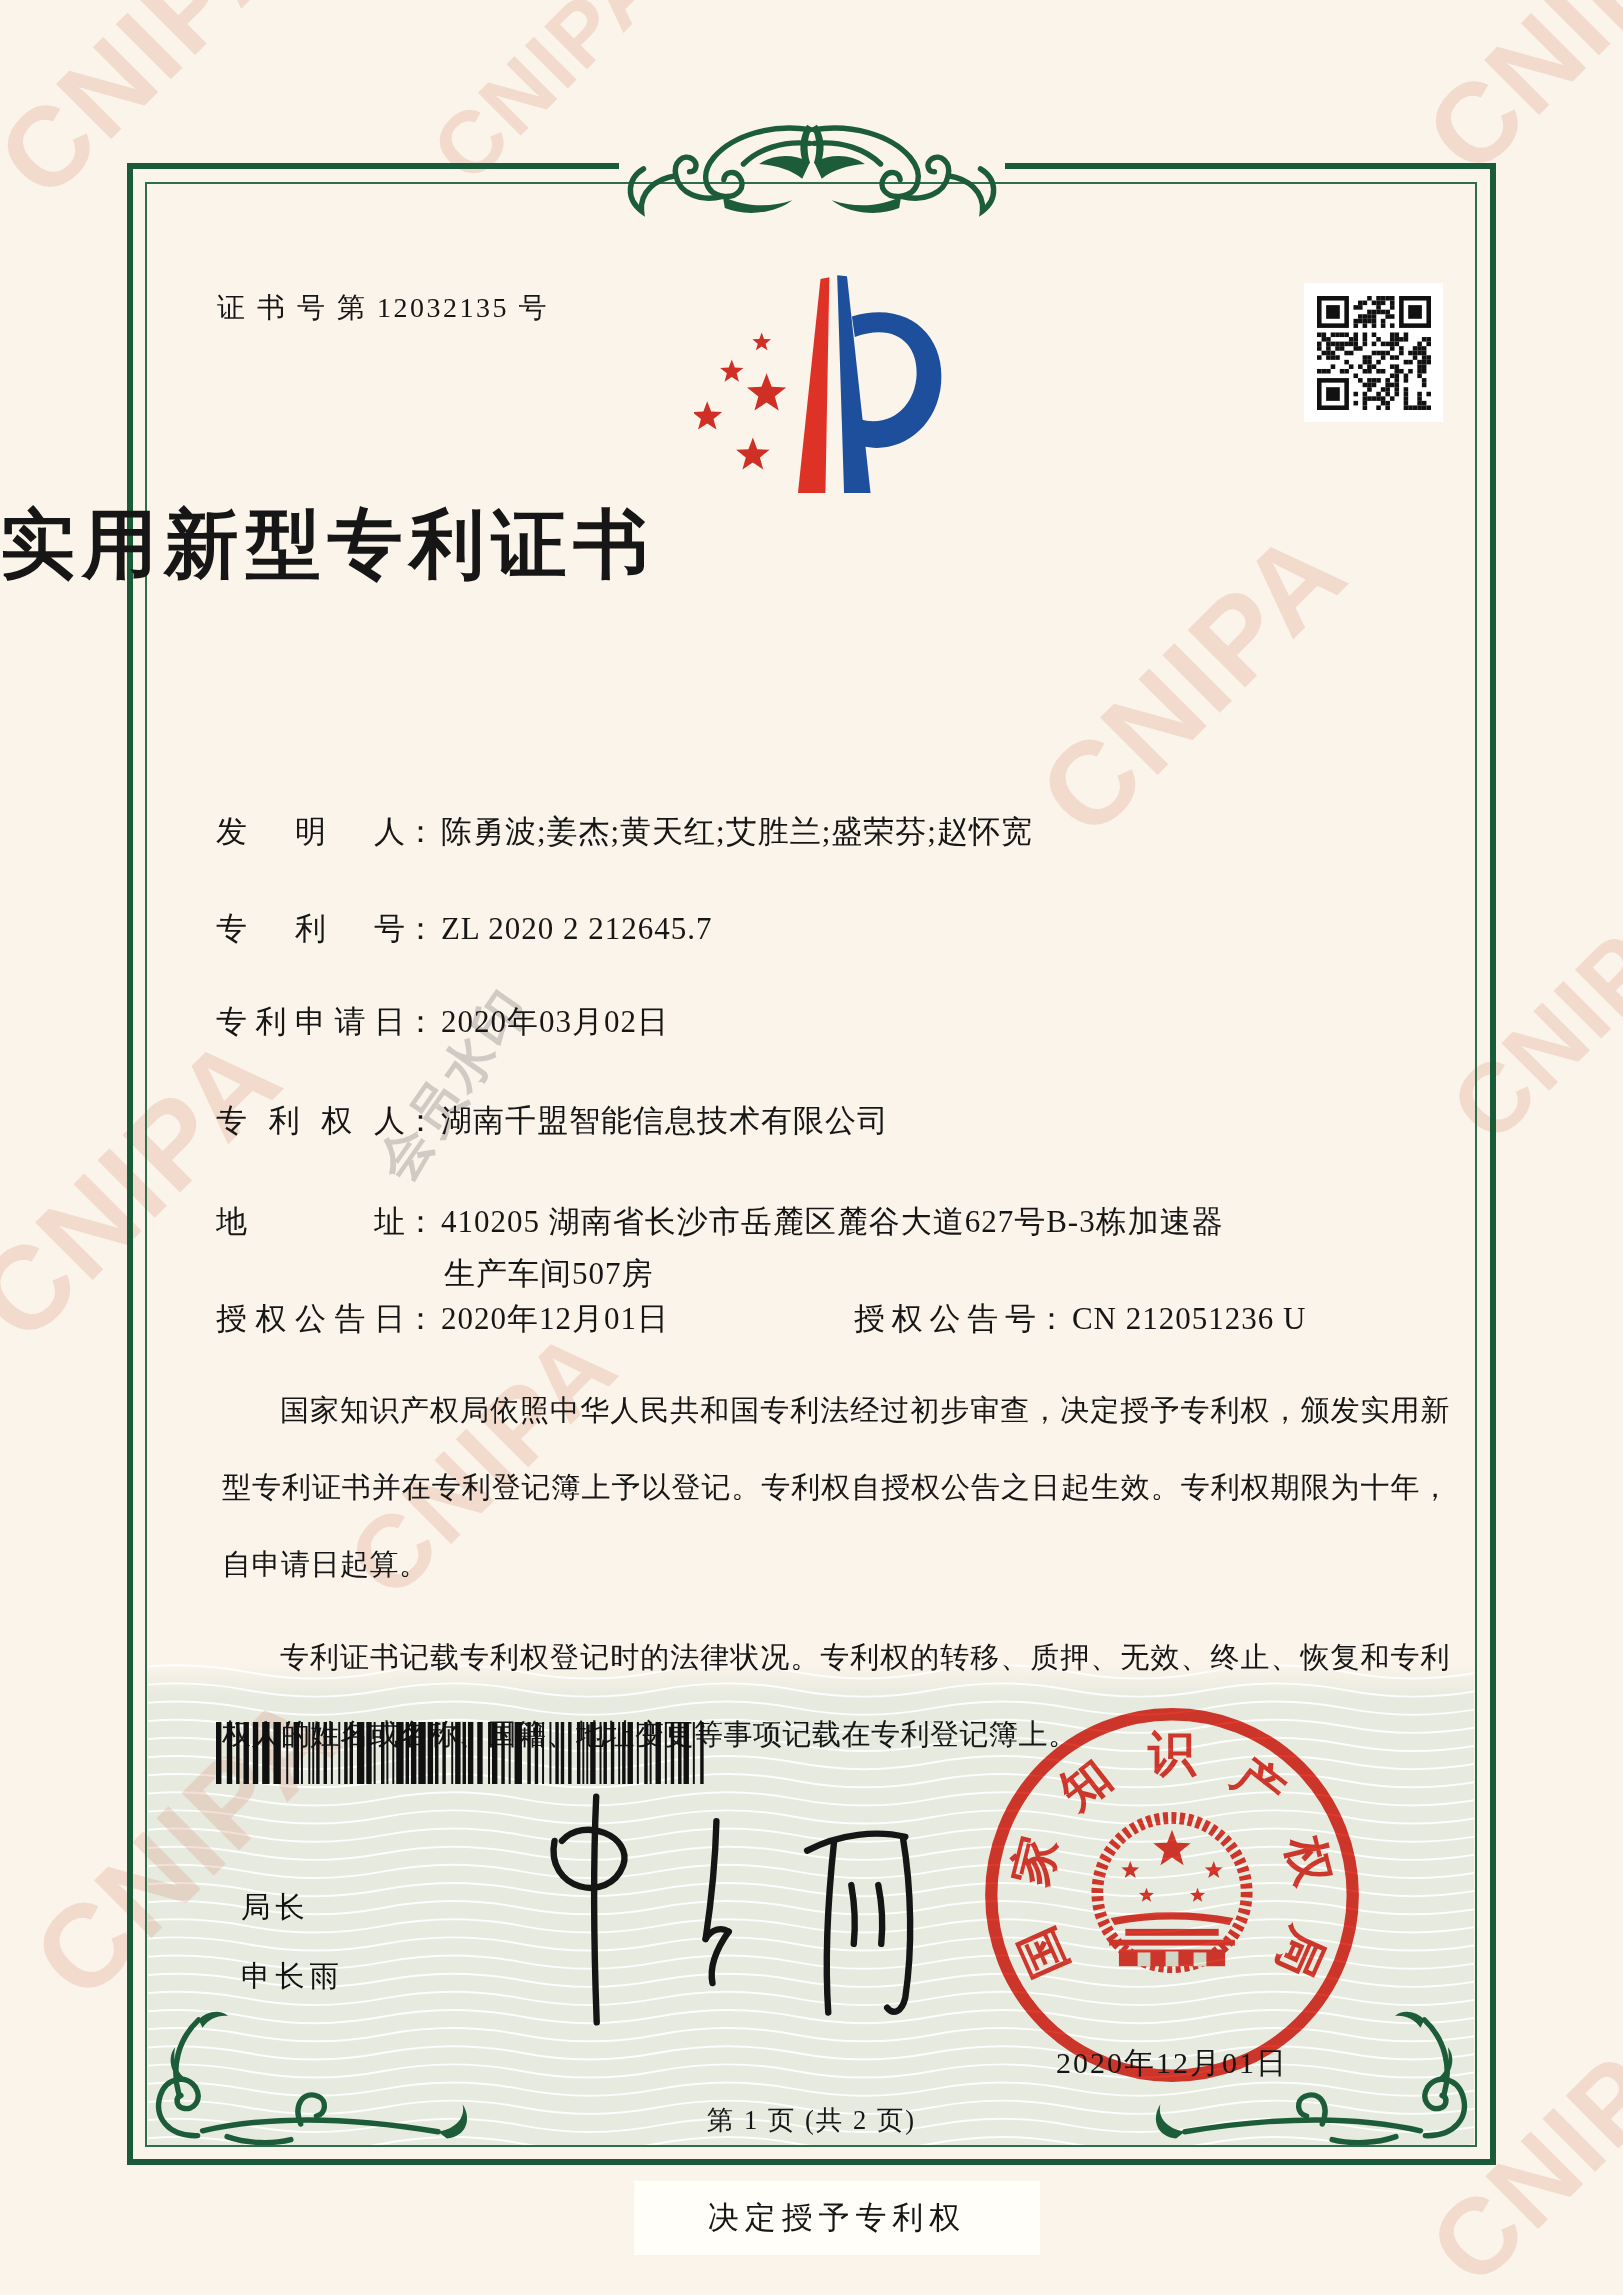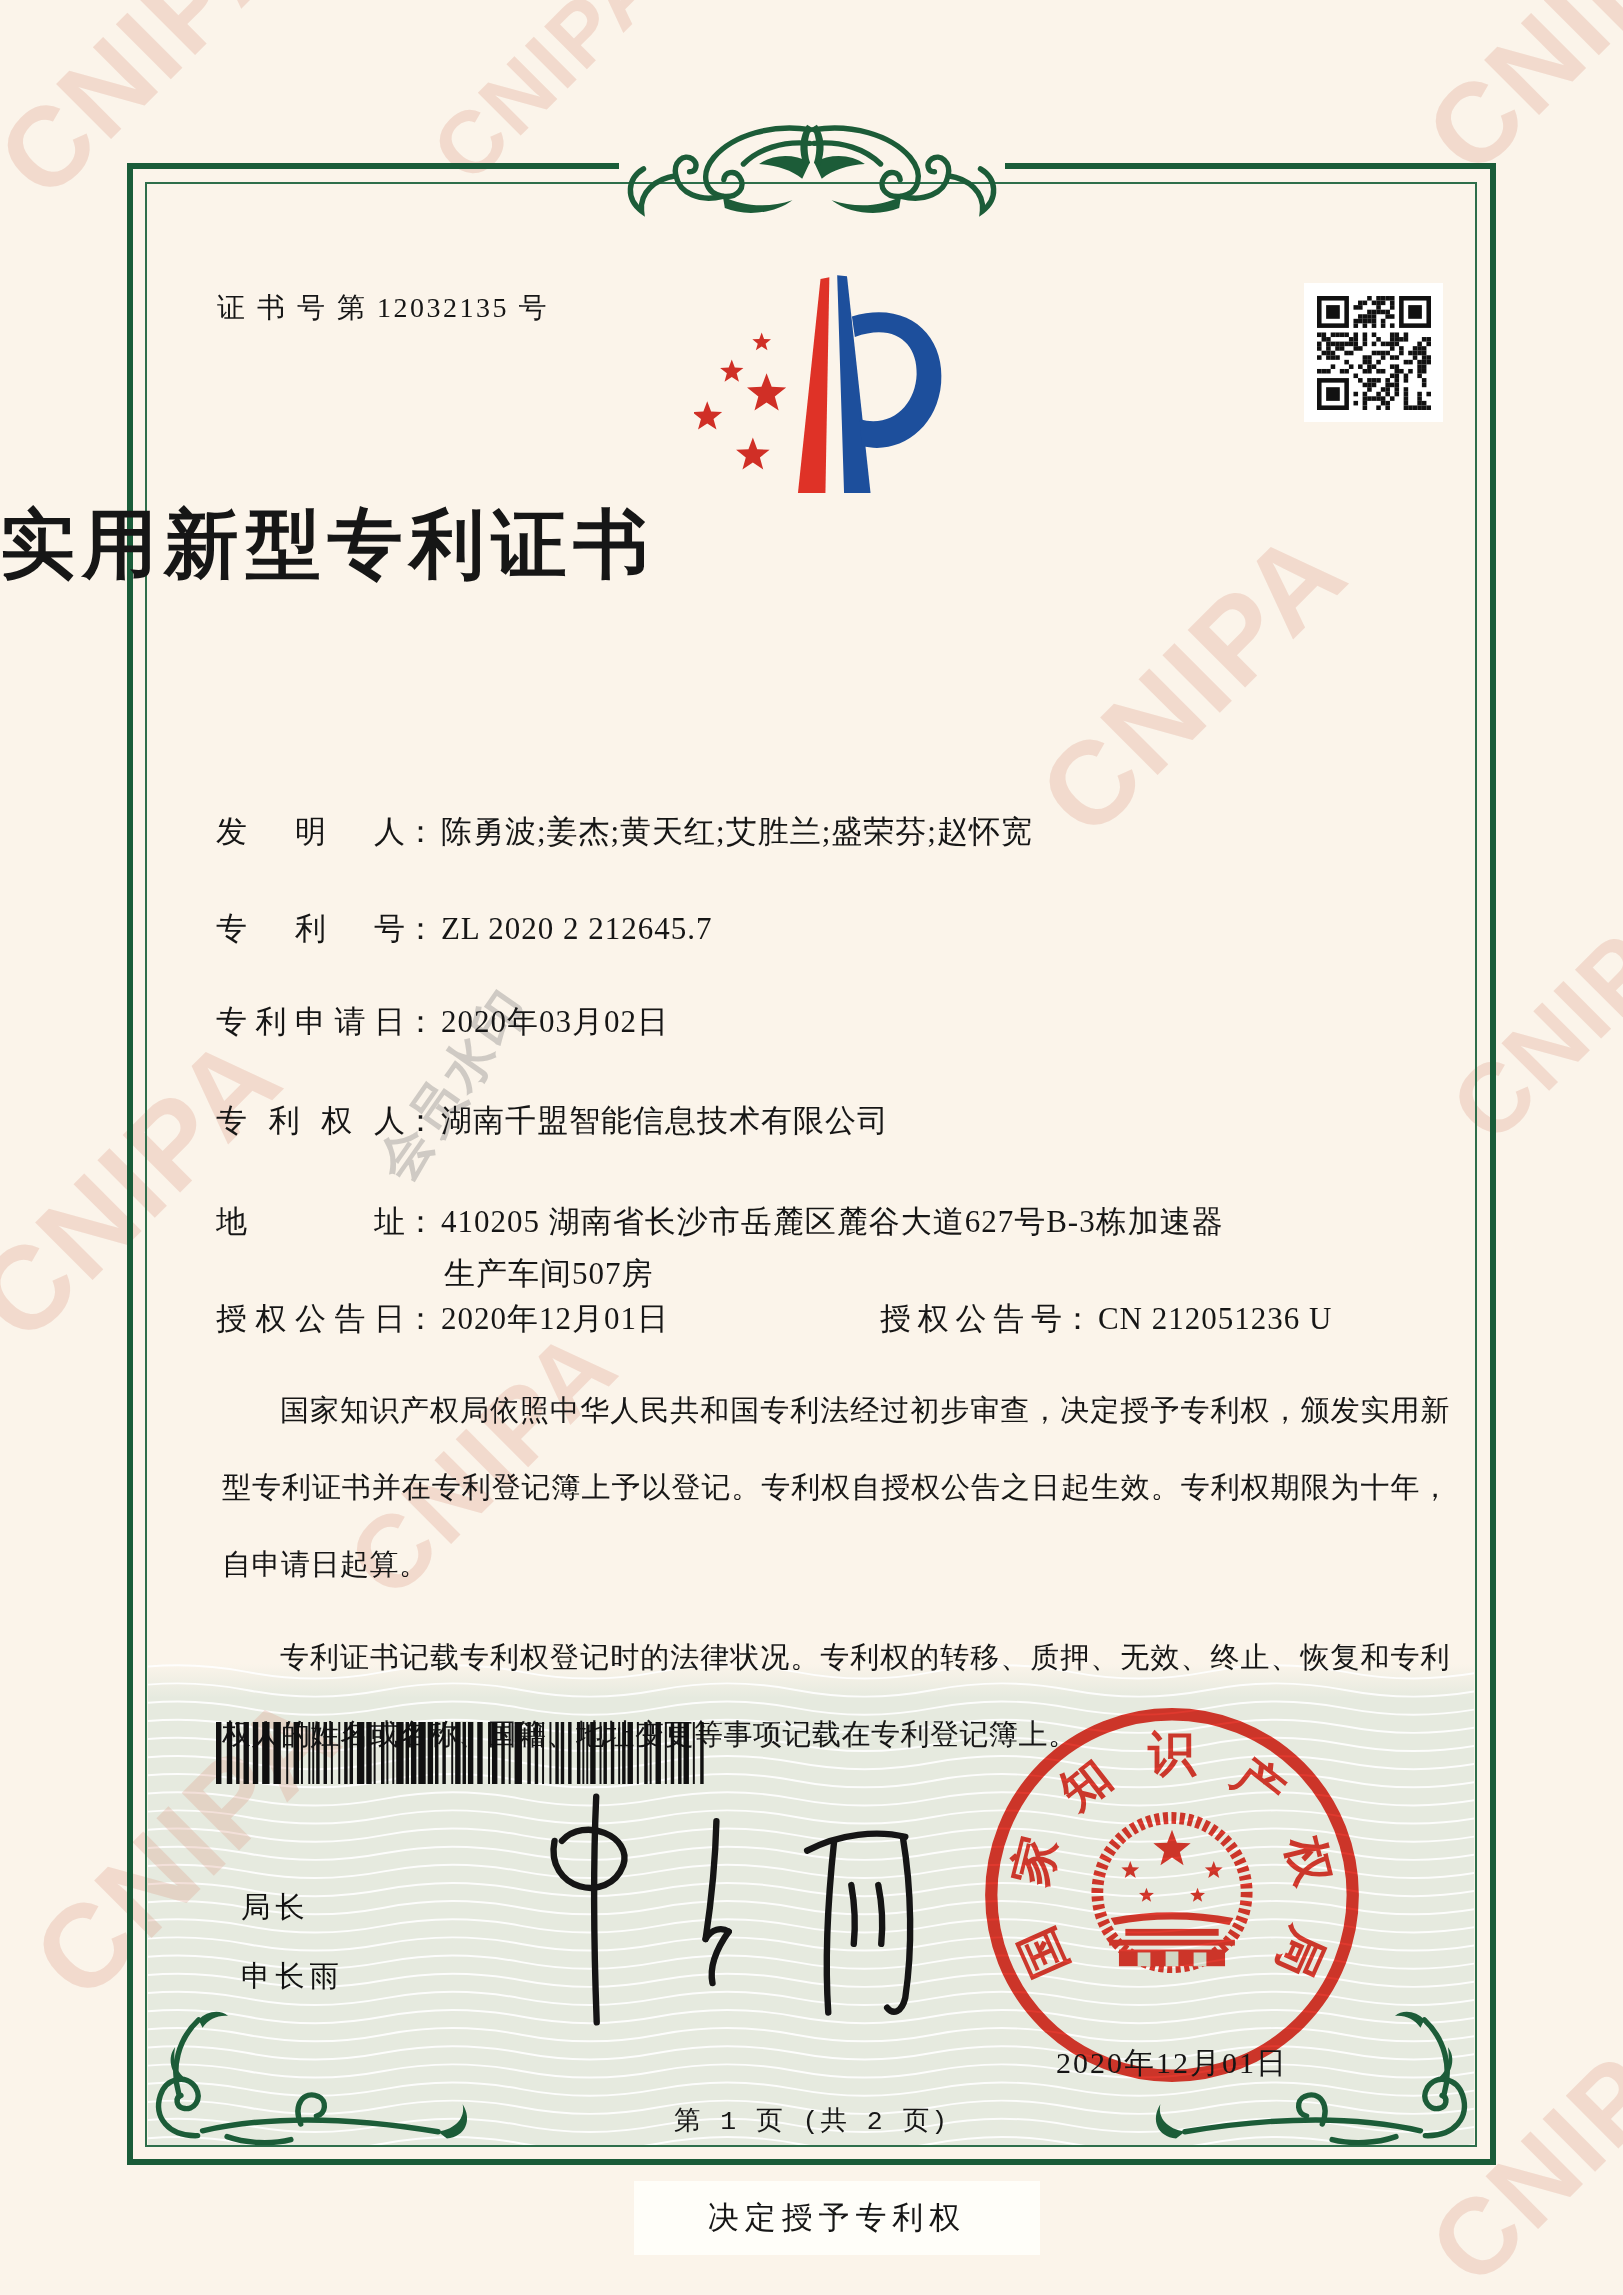--- a/index.html
+++ b/index.html
@@ -28,29 +28,29 @@
   .qr{position:absolute;left:1304px;top:283px;width:139px;height:139px;background:#ffffff;z-index:6;}
   .qr svg{position:absolute;left:12.8px;top:12.8px;width:114px;height:114px;}
   .title{position:absolute;left:0;top:495px;width:1623px;font-size:75px;
       font-weight:700;letter-spacing:6.9px;z-index:6;}
   .row{position:absolute;left:216px;font-size:31px;z-index:6;white-space:nowrap;}
   .lab{display:inline-block;width:189px;text-align:justify;text-align-last:justify;vertical-align:top;}
   .lab2{display:inline-block;width:182px;text-align:justify;text-align-last:justify;vertical-align:top;}
   .colon{display:inline-block;}
   .val{margin-left:4.9px;letter-spacing:1px;}
   .addr2{position:absolute;left:444px;top:1253px;font-size:31px;letter-spacing:1px;z-index:6;}
-  .pair2{position:absolute;left:664px;top:0;}
+  .pair2{position:absolute;left:638px;top:0;}
   .bodytext{position:absolute;left:206px;top:1356px;width:1260px;z-index:6;}
   .bodytext p{margin:16px;font-size:29px;line-height:77px;text-align:justify;text-indent:58px;letter-spacing:0.5px;}
   .barcode{position:absolute;left:216px;top:1722px;width:496px;height:62px;z-index:6;}
   .director{position:absolute;font-family:"Liberation Sans","DejaVu Sans",sans-serif;font-size:29.4px;
       letter-spacing:4.9px;z-index:6;color:#111;}
   .sig{position:absolute;left:461px;top:1782px;width:501px;height:260px;z-index:6;}
   .footer-page{position:absolute;left:0;top:2102px;width:1623px;text-align:center;font-size:26.5px;
-      letter-spacing:2px;z-index:6;font-family:Liberation Mono, monospace;}
+      letter-spacing:2px;z-index:6;}
   .cont-patch{position:absolute;left:634px;top:2181px;width:406px;height:74px;background:#fffef9;z-index:6;}
   .cont-note{width:100%;height:100%;display:flex;align-items:center;justify-content:center;
       font-size:31px;letter-spacing:5.9px;}
   
   .seal{position:absolute;left:978px;top:1701px;width:388px;height:388px;z-index:7;
       mix-blend-mode:multiply;opacity:.92;}
   .seal svg{position:absolute;inset:0;}
   #seal-arc{position:absolute;inset:0;}
   .seal-ch{position:absolute;left:50%;top:50%;font-size:48px;font-weight:700;color:#df2b1f;
       font-family:"Liberation Serif","DejaVu Serif",serif;}

